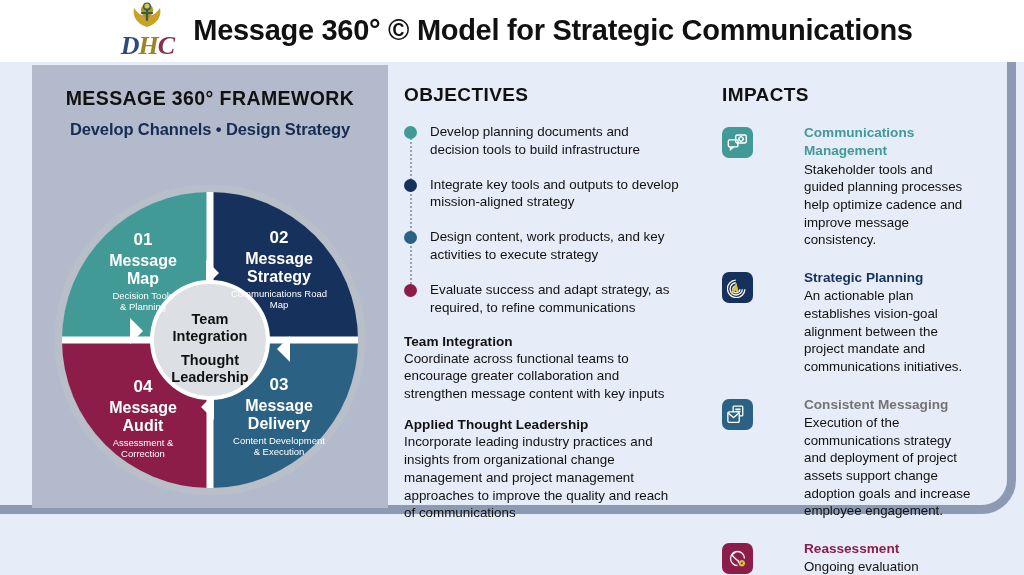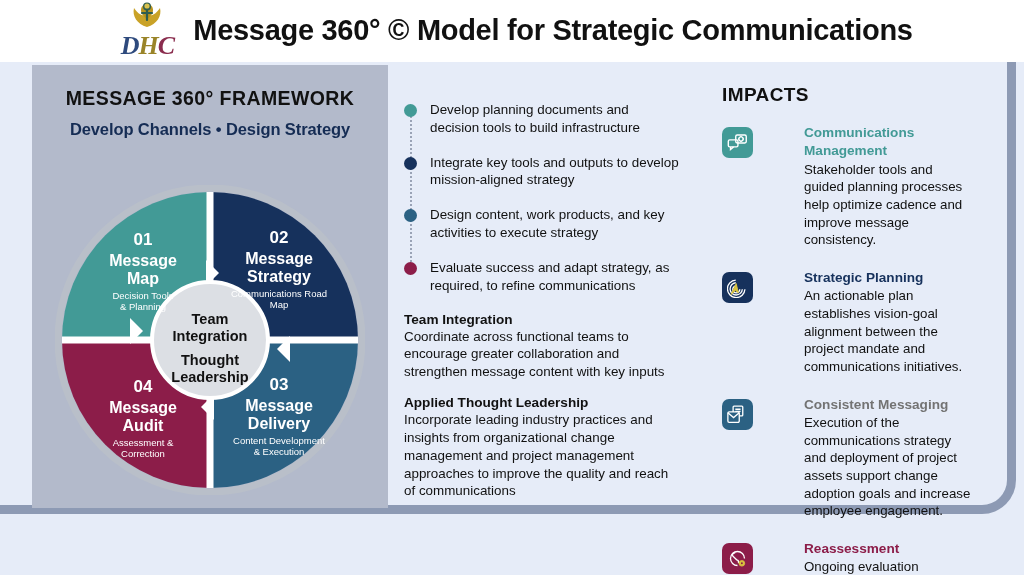--- a/index.html
+++ b/index.html
@@ -193,20 +193,21 @@
       <text id="q4s2" x="88" y="272" text-anchor="middle" fill="#ffffff" font-family="Liberation Sans, sans-serif" font-size="9.5">Correction</text>
 
       <text id="h1" x="155" y="139" text-anchor="middle" fill="#111111" font-family="Liberation Sans, sans-serif" font-size="14.5" font-weight="bold">Team</text>
       <text id="h2" x="155" y="156" text-anchor="middle" fill="#111111" font-family="Liberation Sans, sans-serif" font-size="14.5" font-weight="bold">Integration</text>
       <text id="h3" x="155" y="180" text-anchor="middle" fill="#111111" font-family="Liberation Sans, sans-serif" font-size="14.5" font-weight="bold">Thought</text>
       <text id="h4" x="155" y="197" text-anchor="middle" fill="#111111" font-family="Liberation Sans, sans-serif" font-size="14.5" font-weight="bold">Leadership</text>
     </svg>
   </div>
 
   <div id="objectives-col">
+    <div class="col-head">OBJECTIVES</div>
     <div id="obj-list">
       <div id="obj-dotline"></div>
 
       <div class="obj-item">
         <span class="obj-dot" id="od0" style="background: rgb(66, 154, 150);"></span>
         <span class="obj-text">Develop planning documents and decision tools to build infrastructure</span>
       </div>
       <div class="obj-item">
         <span class="obj-dot" id="od1" style="background: rgb(22, 49, 92);"></span>
         <span class="obj-text">Integrate key tools and outputs to develop mission-aligned strategy</span>

